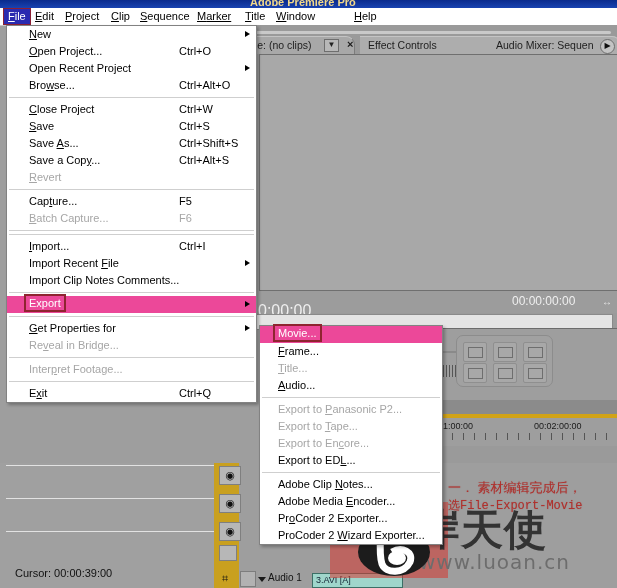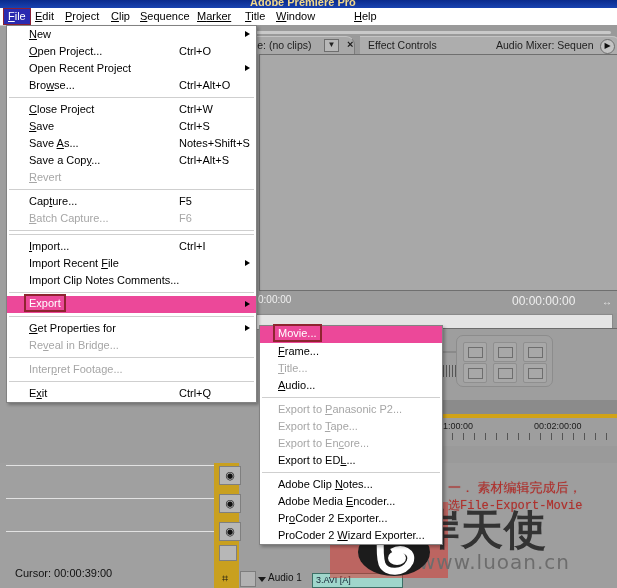--- a/index.html
+++ b/index.html
@@ -138,22 +138,22 @@
   .mon-screen {
     position: absolute; left: 9px; top: 29px; width: 357px; height: 235px;
     background: #a8a8a8;
     border: 1px solid #6f6f6f;
   }
   .mon-timebar {
     position: absolute; left: 0px; top: 266px; width: 367px; height: 22px;
     background: #9c9c9c;
   }
   .tc-left {
-    position: absolute; left: 8px; top: 3px;
-    font-size: 10px; color: #efefef; font-family: "Liberation Sans", sans-serif;
+    position: absolute; left: 8px; top: 11px;
+    font-size: 16px; color: #efefef; font-family: "Liberation Sans", sans-serif;
   }
   .tc-right {
     position: absolute; left: 262px; top: 3px;
     font-size: 12px; color: #efefef;
   }
   .tc-icon {
     position: absolute; left: 352px; top: 5px;
     font-size: 10px; color: #e8e8e8;
   }
   .mon-bottom {
@@ -454,21 +454,21 @@
       <div class="row">
         <span class="label"><u class="acc">C</u>lose Project</span>
         <span class="accel">Ctrl+W</span>
       </div>
       <div class="row">
         <span class="label"><u class="acc">S</u>ave</span>
         <span class="accel">Ctrl+S</span>
       </div>
       <div class="row">
         <span class="label">Save <u class="acc">A</u>s...</span>
-        <span class="accel">Notes+Shift+S</span>
+        <span class="accel">Ctrl+Shift+S</span>
       </div>
       <div class="row">
         <span class="label">Save a Cop<u class="acc">y</u>...</span>
         <span class="accel">Ctrl+Alt+S</span>
       </div>
       <div class="row dim">
         <span class="label"><u class="acc">R</u>evert</span>
       </div>
       <div class="sep"></div>
       <div class="row">

